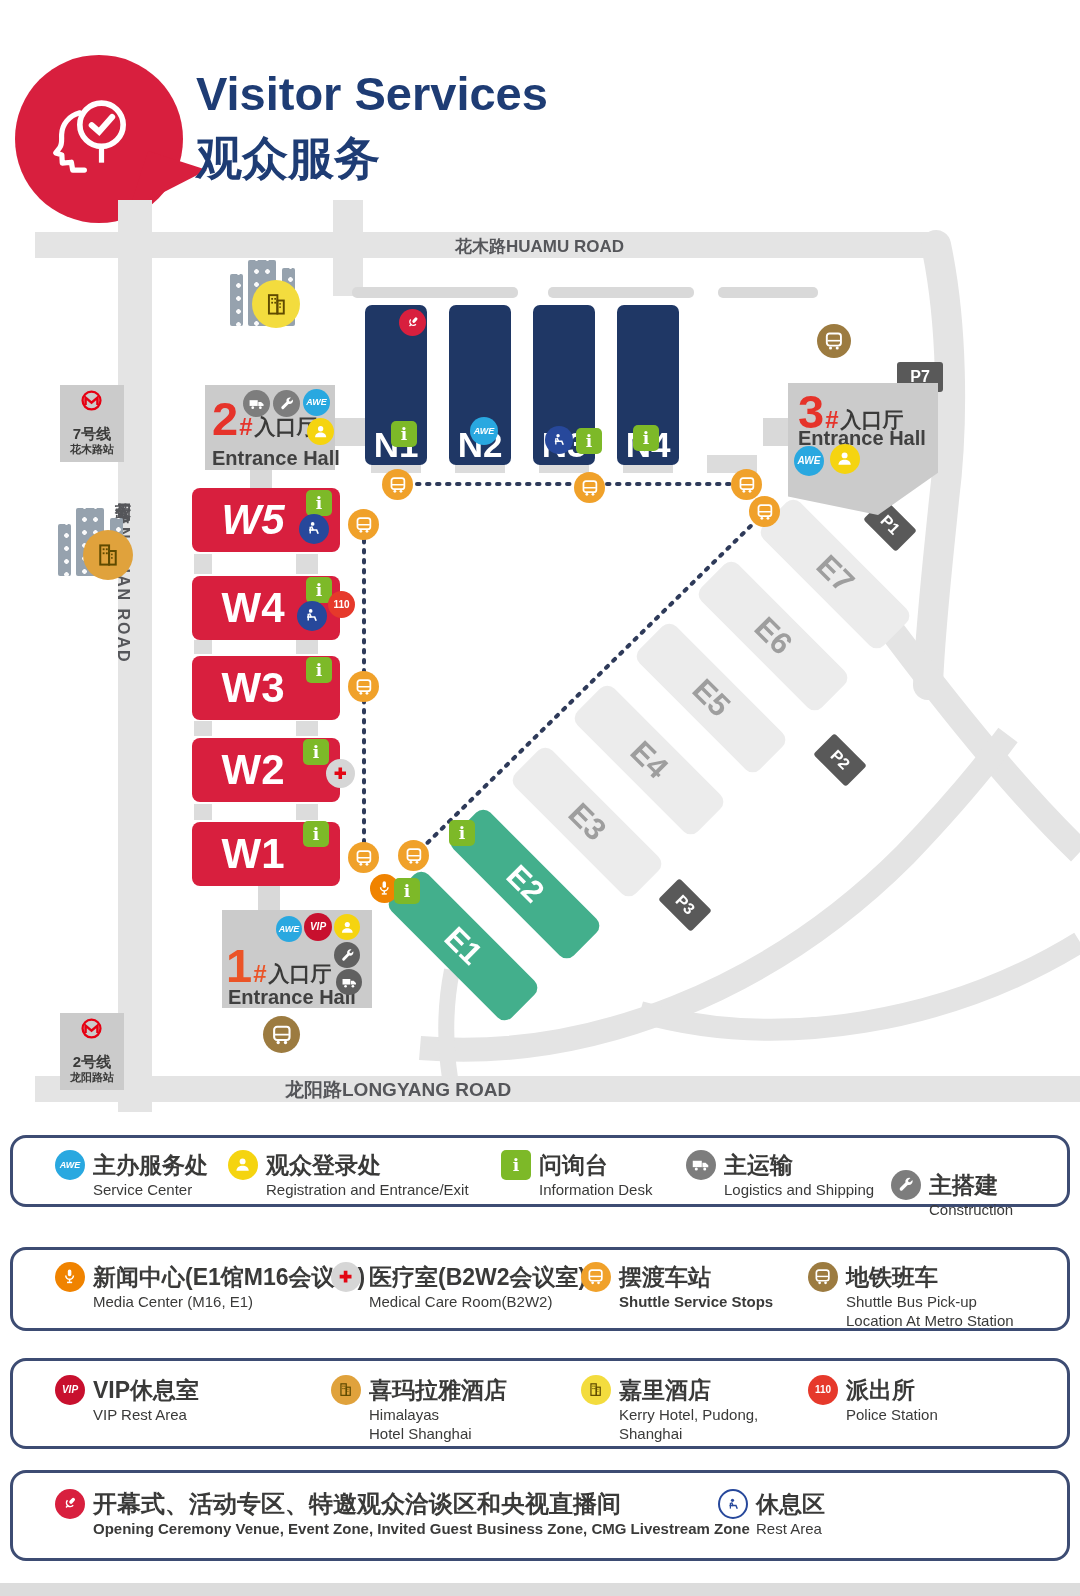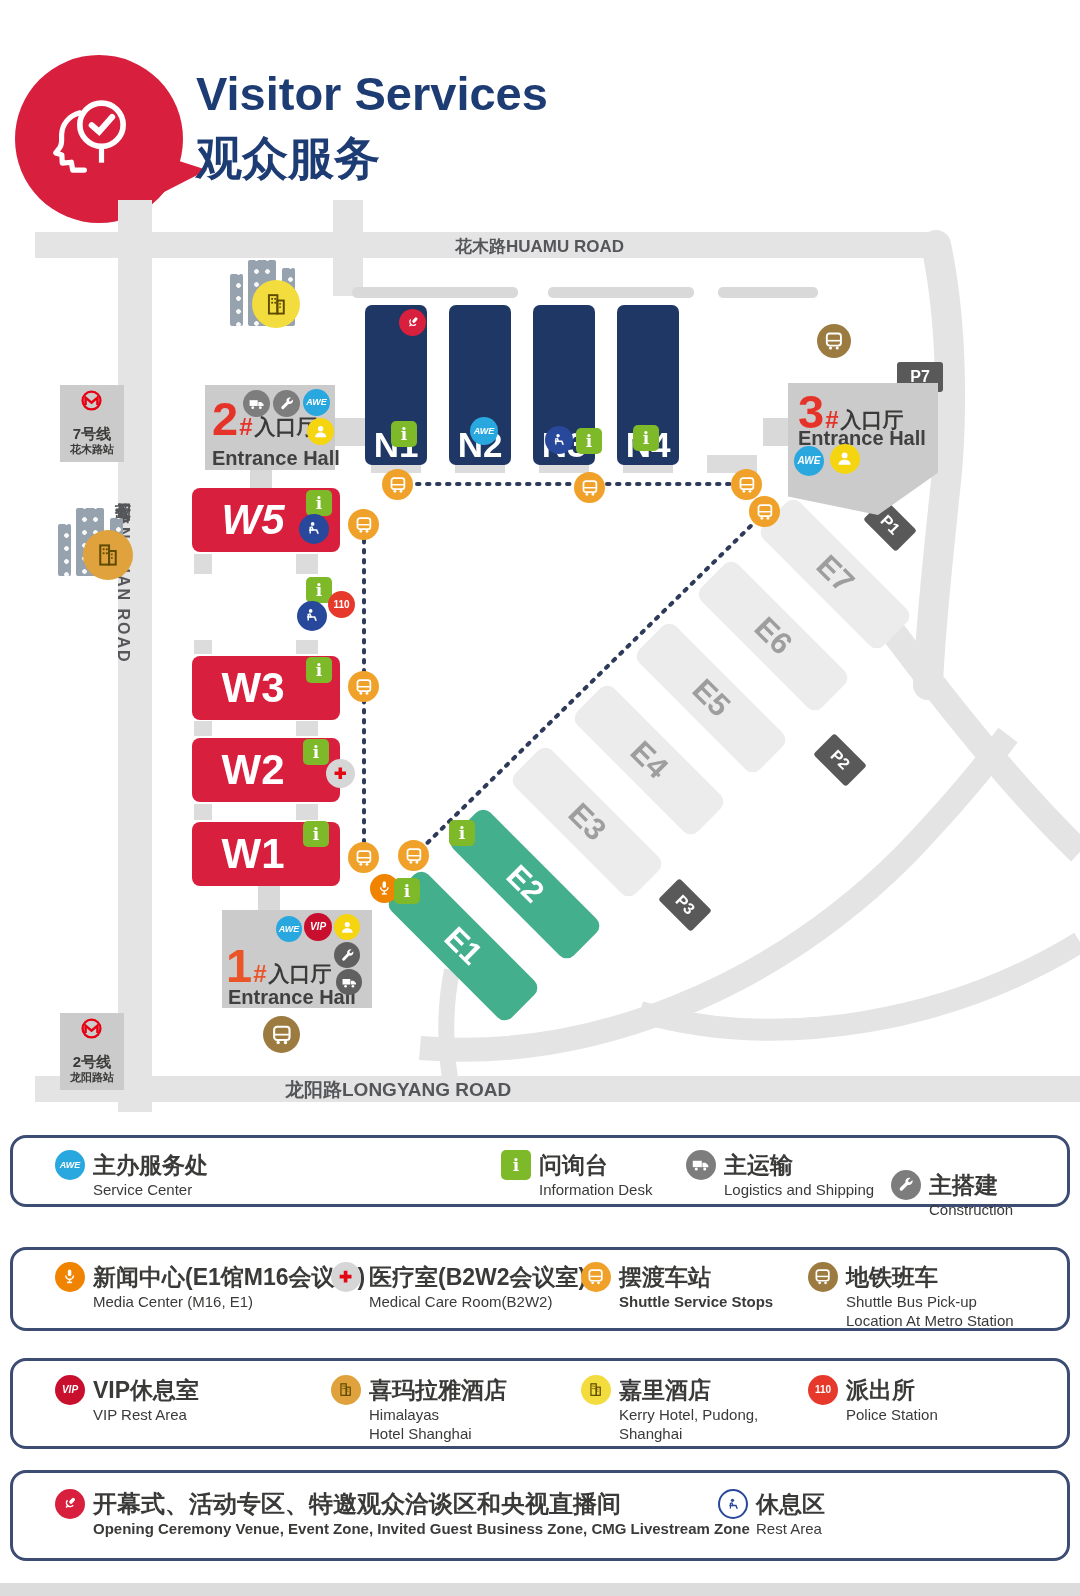--- a/index.html
+++ b/index.html
@@ -202,20 +202,23 @@
     <div class="hall nhall" style="left:533px;top:105px;">
         <span>N3</span>
       </div>
     <div class="hall nhall" style="left:617px;top:105px;">
         <span>N4</span>
       </div>
 
     <div class="hall whall" style="left:192px;top:288px;font-style:italic;">
         <span>W5</span>
       </div>
+    <div class="hall whall" style="left:192px;top:376px;">
+        <span>W4</span>
+      </div>
     <div class="hall whall" style="left:192px;top:456px;">
         <span>W3</span>
       </div>
     <div class="hall whall" style="left:192px;top:538px;">
         <span>W2</span>
       </div>
     <div class="hall whall" style="left:192px;top:622px;">
         <span>W1</span>
       </div>
 
@@ -467,20 +470,32 @@
         </svg>
       </span>
   </div>
 
   <div class="lgbox" style="top:1135px;height:72px;">
     <div class="lg-item" style="left:42px;top:12px;">
       <span class="ic c-awe">AWE</span>
       <div>
           <div class="lg-zh">主办服务处</div>
           <div class="lg-en">Service Center</div>
+        </div>
+    </div>
+    <div class="lg-item" style="left:215px;top:12px;">
+      <span class="ic c-person">
+          <svg viewBox="0 0 24 24" fill="#fff">
+            <circle cx="12" cy="8" r="3.7"></circle>
+            <path d="M4.3 19.8c0-4.3 3.5-6.5 7.7-6.5s7.7 2.2 7.7 6.5z"></path>
+          </svg>
+        </span>
+      <div>
+          <div class="lg-zh">观众登录处</div>
+          <div class="lg-en">Registration and Entrance/Exit</div>
         </div>
     </div>
     <div class="lg-item" style="left:488px;top:12px;">
       <span class="ic c-info">i</span>
       <div>
           <div class="lg-zh">问询台</div>
           <div class="lg-en">Information Desk</div>
         </div>
     </div>
     <div class="lg-item" style="left:673px;top:12px;">

